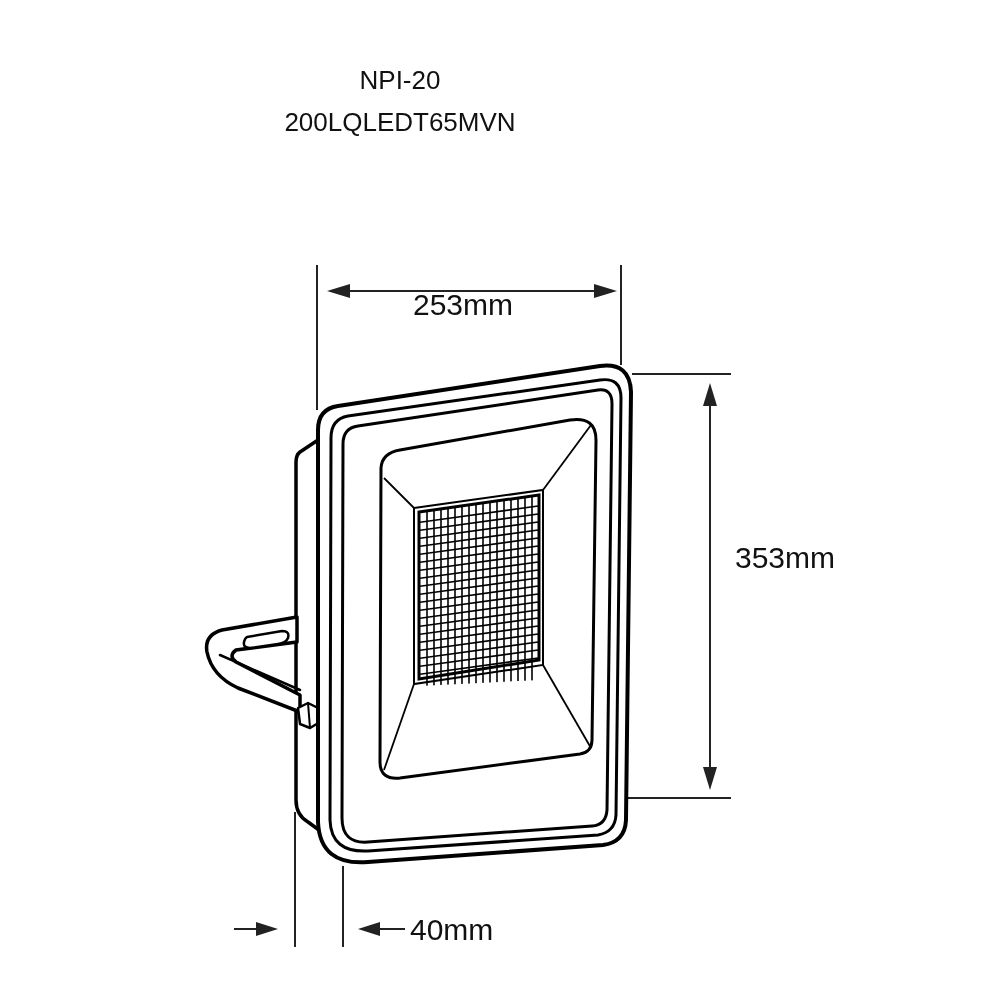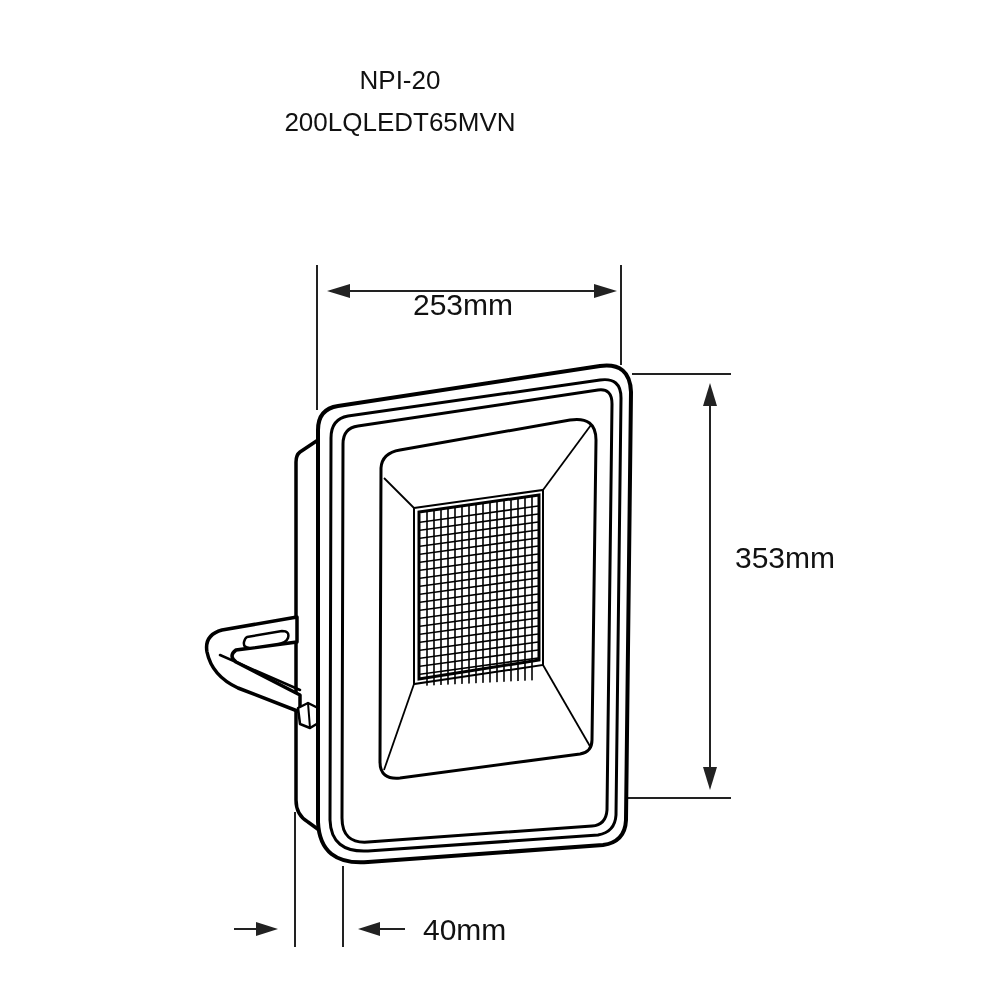--- a/index.html
+++ b/index.html
@@ -11,21 +11,21 @@
   svg.drawing { position: absolute; left: 0; top: 0; }
 </style>
 </head>
 <body>
 
 <div class="title t1">NPI-20</div>
 <div class="title t2">200LQLEDT65MVN</div>
 
 <div class="dim" style="left:413px; top:240px;margin-top:48px;">253mm</div>
 <div class="dim" style="left:735px; top:541px;">353mm</div>
-<div class="dim" style="left:423px; top:913px;">40mm</div>
+<div class="dim" style="left:410px; top:913px;">40mm</div>
 
 <svg class="drawing" width="1000" height="1000" viewBox="0 0 1000 1000">
   <defs>
     <marker id="arr" viewBox="0 0 10 10" refX="10" refY="5" markerWidth="10" markerHeight="8" orient="auto-start-reverse" markerUnits="userSpaceOnUse">
       <path d="M0,0 L10,5 L0,10 z" fill="#222"></path>
     </marker>
     <clipPath id="gridclip">
       <path d="M420,512 L540,494 L540,680 L420,686 Z"></path>
     </clipPath>
   </defs>

